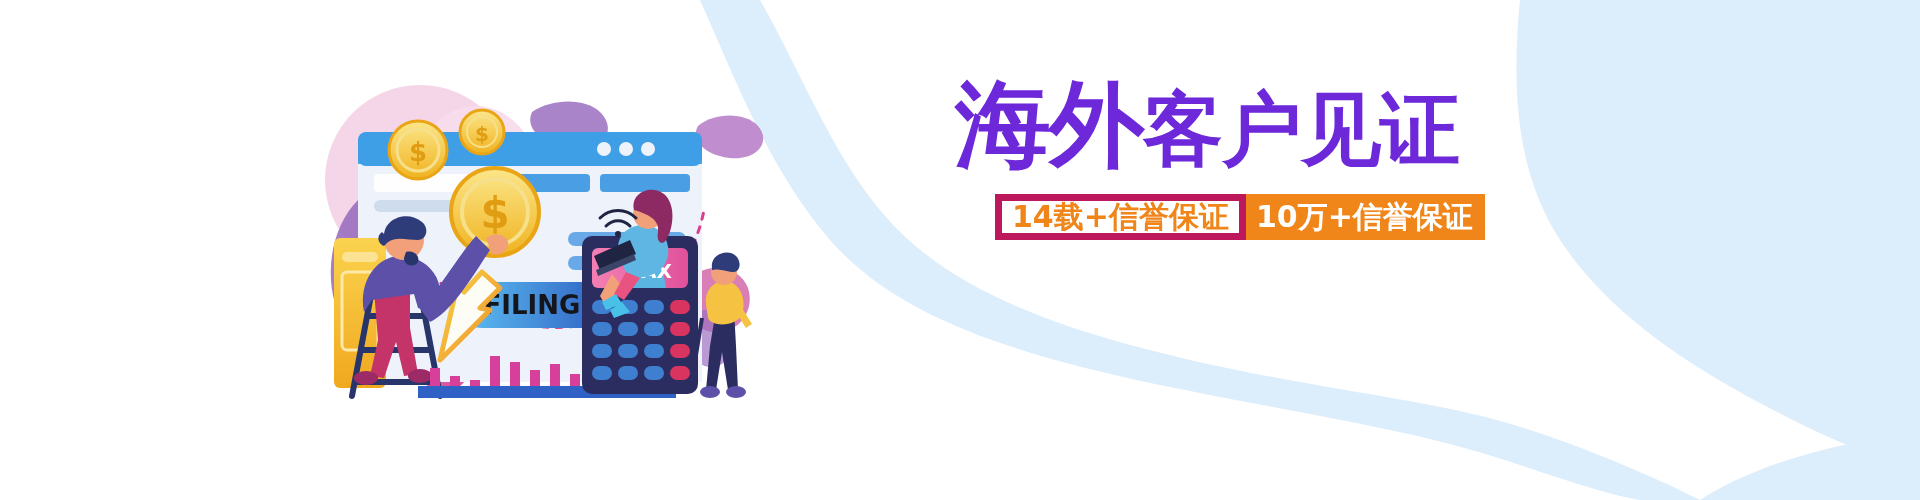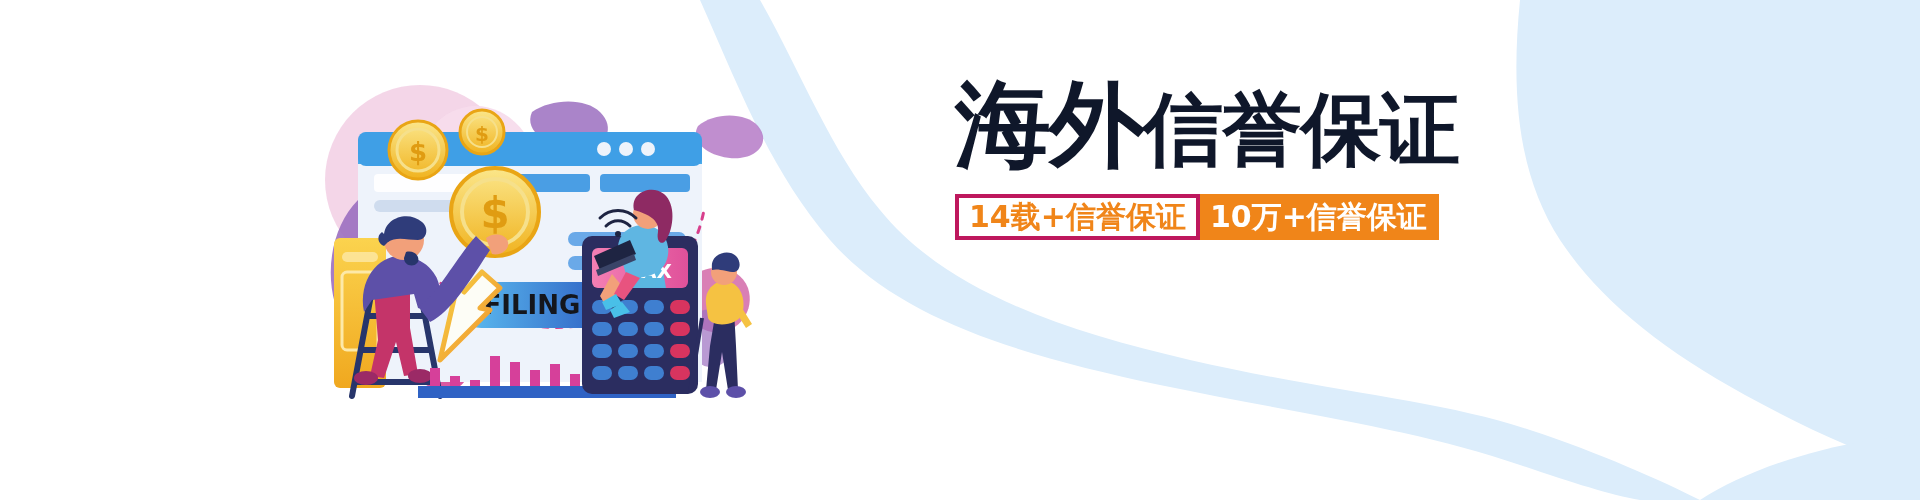--- a/index.html
+++ b/index.html
@@ -15,21 +15,21 @@
   }
   .layer{position:absolute;top:0;left:0;width:1920px;height:500px;}
   .layer svg{display:block;}
 
   
   #text-block{
     position:absolute;left:955px;top:78px;width:620px;height:290px;
   }
   #headline{
     display:flex;align-items:flex-end;line-height:1;
-    font-weight:bold;color:#0f172a;
+    font-weight:bold;color:#6d28d9;
     letter-spacing:0px;white-space:nowrap;
   }
   #headline .big{
     font-size:94px;letter-spacing:-2px;
     font-family:"DejaVu Sans","Liberation Sans",sans-serif;
     font-weight:bold;
     transform:scaleX(1.02);
     transform-origin:left bottom;
   }
   #headline .small{
@@ -47,21 +47,21 @@
   #badges{
     margin-top:22px;display:flex;align-items:stretch;height:46px;
   }
   .badge{
     display:flex;align-items:center;justify-content:center;
     font-size:30px;font-weight:bold;letter-spacing:0px;
     font-family:"DejaVu Sans","Liberation Sans",sans-serif;
     padding:0 10px;white-space:nowrap;box-sizing:border-box;
   }
   .badge.outline{
-    color:#f08519;border:4px solid #be185d;background:transparent;
+    color:#f08519;border:7px solid #be185d;background:transparent;margin-left:40px;
   }
   .badge.solid{
     color:#ffffff;background:#f08519;border:2px solid #f08519;border-left:none;
   }
 
   
   #illustration{position:absolute;left:300px;top:60px;width:470px;height:340px;}
   #illustration svg{display:block;}
 </style>
 </head>
@@ -284,21 +284,21 @@
         <ellipse cx="436" cy="332" rx="10" ry="6" fill="#5d50a8"></ellipse>
         <line x1="402" y1="258" x2="390" y2="332" stroke="#2b2d60" stroke-width="4"></line>
       </g>
     </svg>
   </div>
 
   <div id="text-block">
 
     <div id="headline">
       <span class="big">海外</span>
-      <span class="small">信誉保证</span>
+      <span class="small">客户见证</span>
     </div>
 
 
     <div id="badges">
       <div class="badge outline">14载+信誉保证</div>
       <div class="badge solid">10万+信誉保证</div>
     </div>
 
   </div>
 </div>

